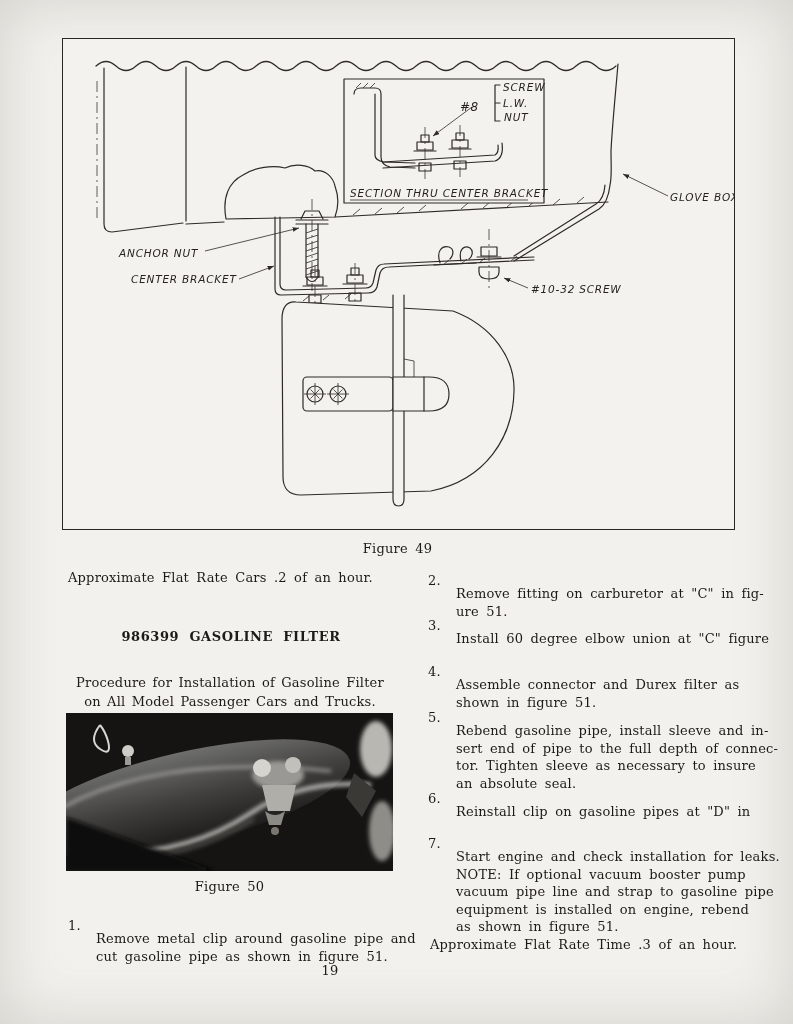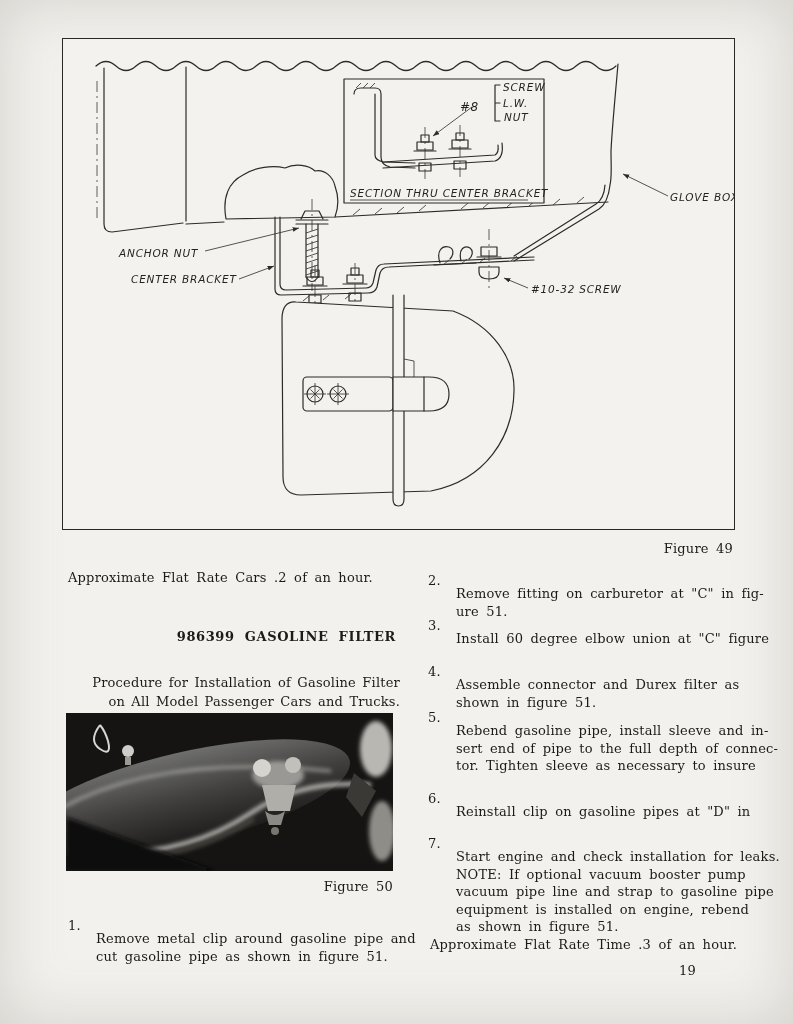--- a/index.html
+++ b/index.html
@@ -17,21 +17,21 @@
   #fig49-box svg{display:block;width:100%;height:100%;}
   .draw{stroke:#2e2b27;stroke-width:1.2;fill:none;stroke-linecap:round;stroke-linejoin:round;}
   .thin{stroke:#2e2b27;stroke-width:.8;fill:none;}
   .cl{stroke:#3a3733;stroke-width:.8;fill:none;stroke-dasharray:11 4 2 4;}
   .paper{fill:#f3f2ee;}
   .hw{font:italic 10.5px "DejaVu Sans", sans-serif;letter-spacing:.8px;fill:#26231f;}
   .hw-big{font:italic 12px "DejaVu Sans", sans-serif;letter-spacing:.5px;fill:#26231f;}
   .arrhead{fill:#2e2b27;}
   
   .t{position:absolute;font-size:13px;word-spacing:3px;letter-spacing:.2px;white-space:nowrap;}
-  .ctr{text-align:right;white-space:normal;}
+  .ctr{text-align:center;white-space:normal;}
   .ln{height:17.5px;line-height:17.5px;white-space:nowrap;}
   .step{position:absolute;}
   .step .num{position:absolute;left:0;top:0;height:17.5px;line-height:17.5px;}
   .step .body{margin-left:28px;margin-top:13px;}
   .title{font-weight:bold;letter-spacing:.6px;word-spacing:5px;}
   #figure50-photo{
     position:absolute;left:66px;top:713px;width:327px;height:158px;background:#141312;
   }
   #figure50-photo svg{display:block;width:100%;height:100%;}
   .intro-line{height:19px;line-height:19px;}
@@ -252,20 +252,21 @@
       <div class="ln">shown in figure 51.</div>
     </div>
   </div>
 
   <div class="step t" style="left:428px;top:709px;width:334px;">
     <span class="num">5.</span>
     <div class="body">
       <div class="ln">Rebend gasoline pipe, install sleeve and in-</div>
       <div class="ln">sert end of pipe to the full depth of connec-</div>
       <div class="ln">tor.  Tighten sleeve as necessary to insure</div>
+      <div class="ln">an absolute seal.</div>
     </div>
   </div>
 
   <div class="step t" style="left:428px;top:790px;width:334px;">
     <span class="num">6.</span>
     <div class="body">
       <div class="ln">Reinstall clip on gasoline pipes at "D" in</div>
     </div>
   </div>
 
@@ -275,15 +276,15 @@
       <div class="ln">Start engine and check installation for leaks.</div>
       <div class="ln">NOTE:  If optional vacuum booster pump</div>
       <div class="ln">vacuum pipe line and strap to gasoline pipe</div>
       <div class="ln">equipment is installed on engine, rebend</div>
       <div class="ln">as shown in figure 51.</div>
     </div>
   </div>
 
   <div class="t" style="left:430px;top:937px;">Approximate Flat Rate Time .3 of an hour.</div>
 
-  <div class="t ctr" style="left:0;top:963px;width:660px;padding-left:36px;">19</div>
+  <div class="t ctr" style="left:0;top:963px;width:660px;">19</div>
 
 </div>
 
 </body></html>

